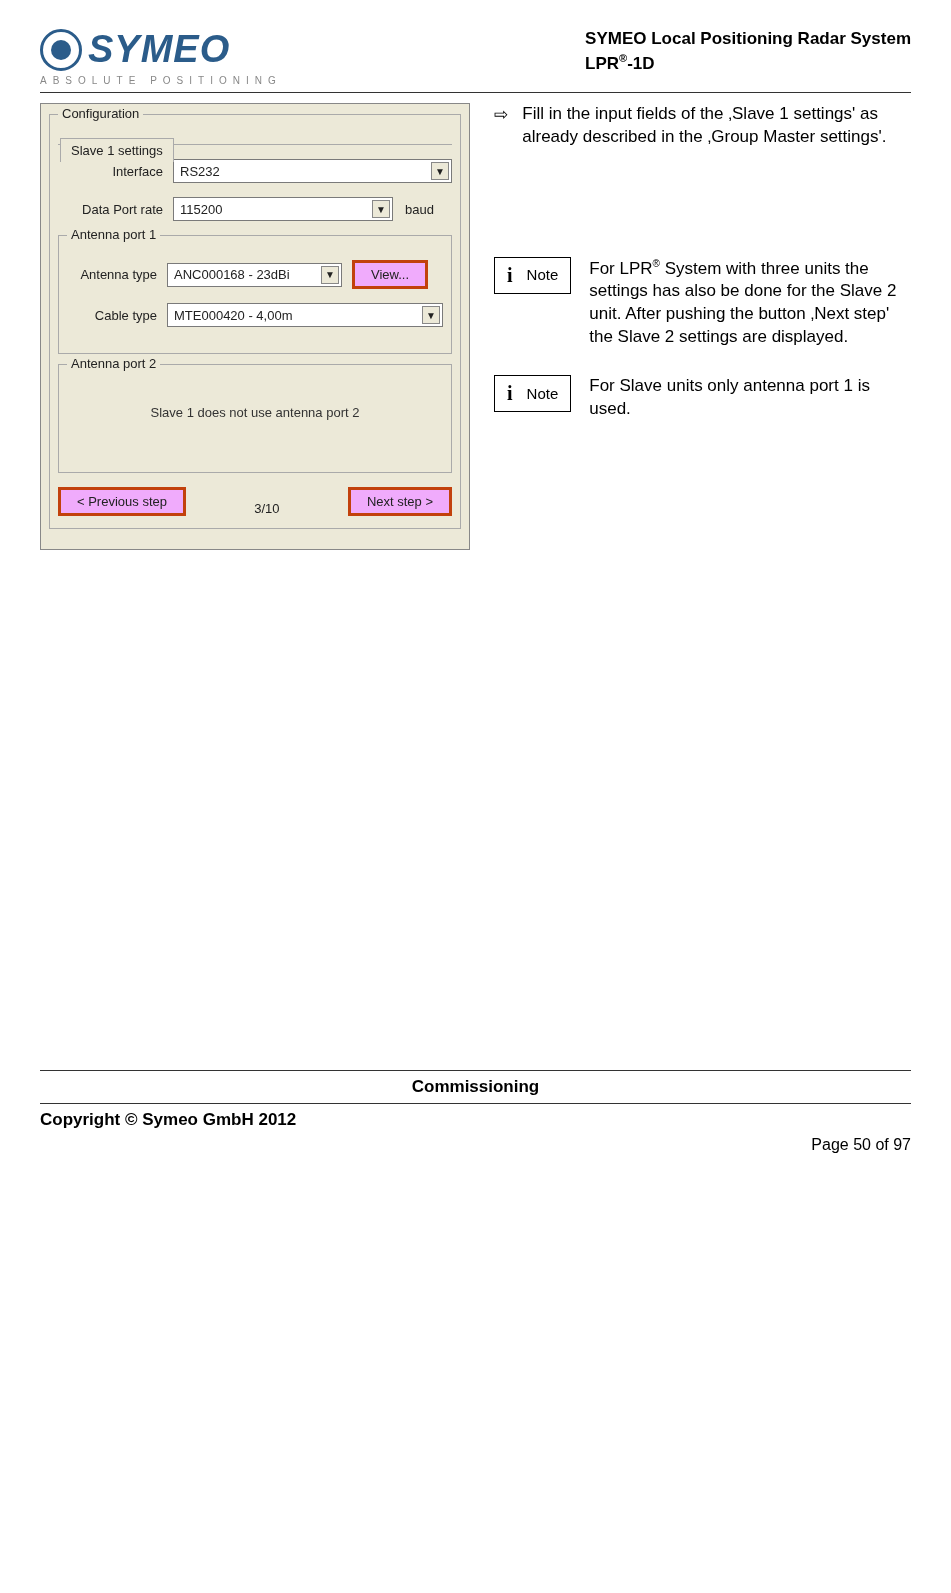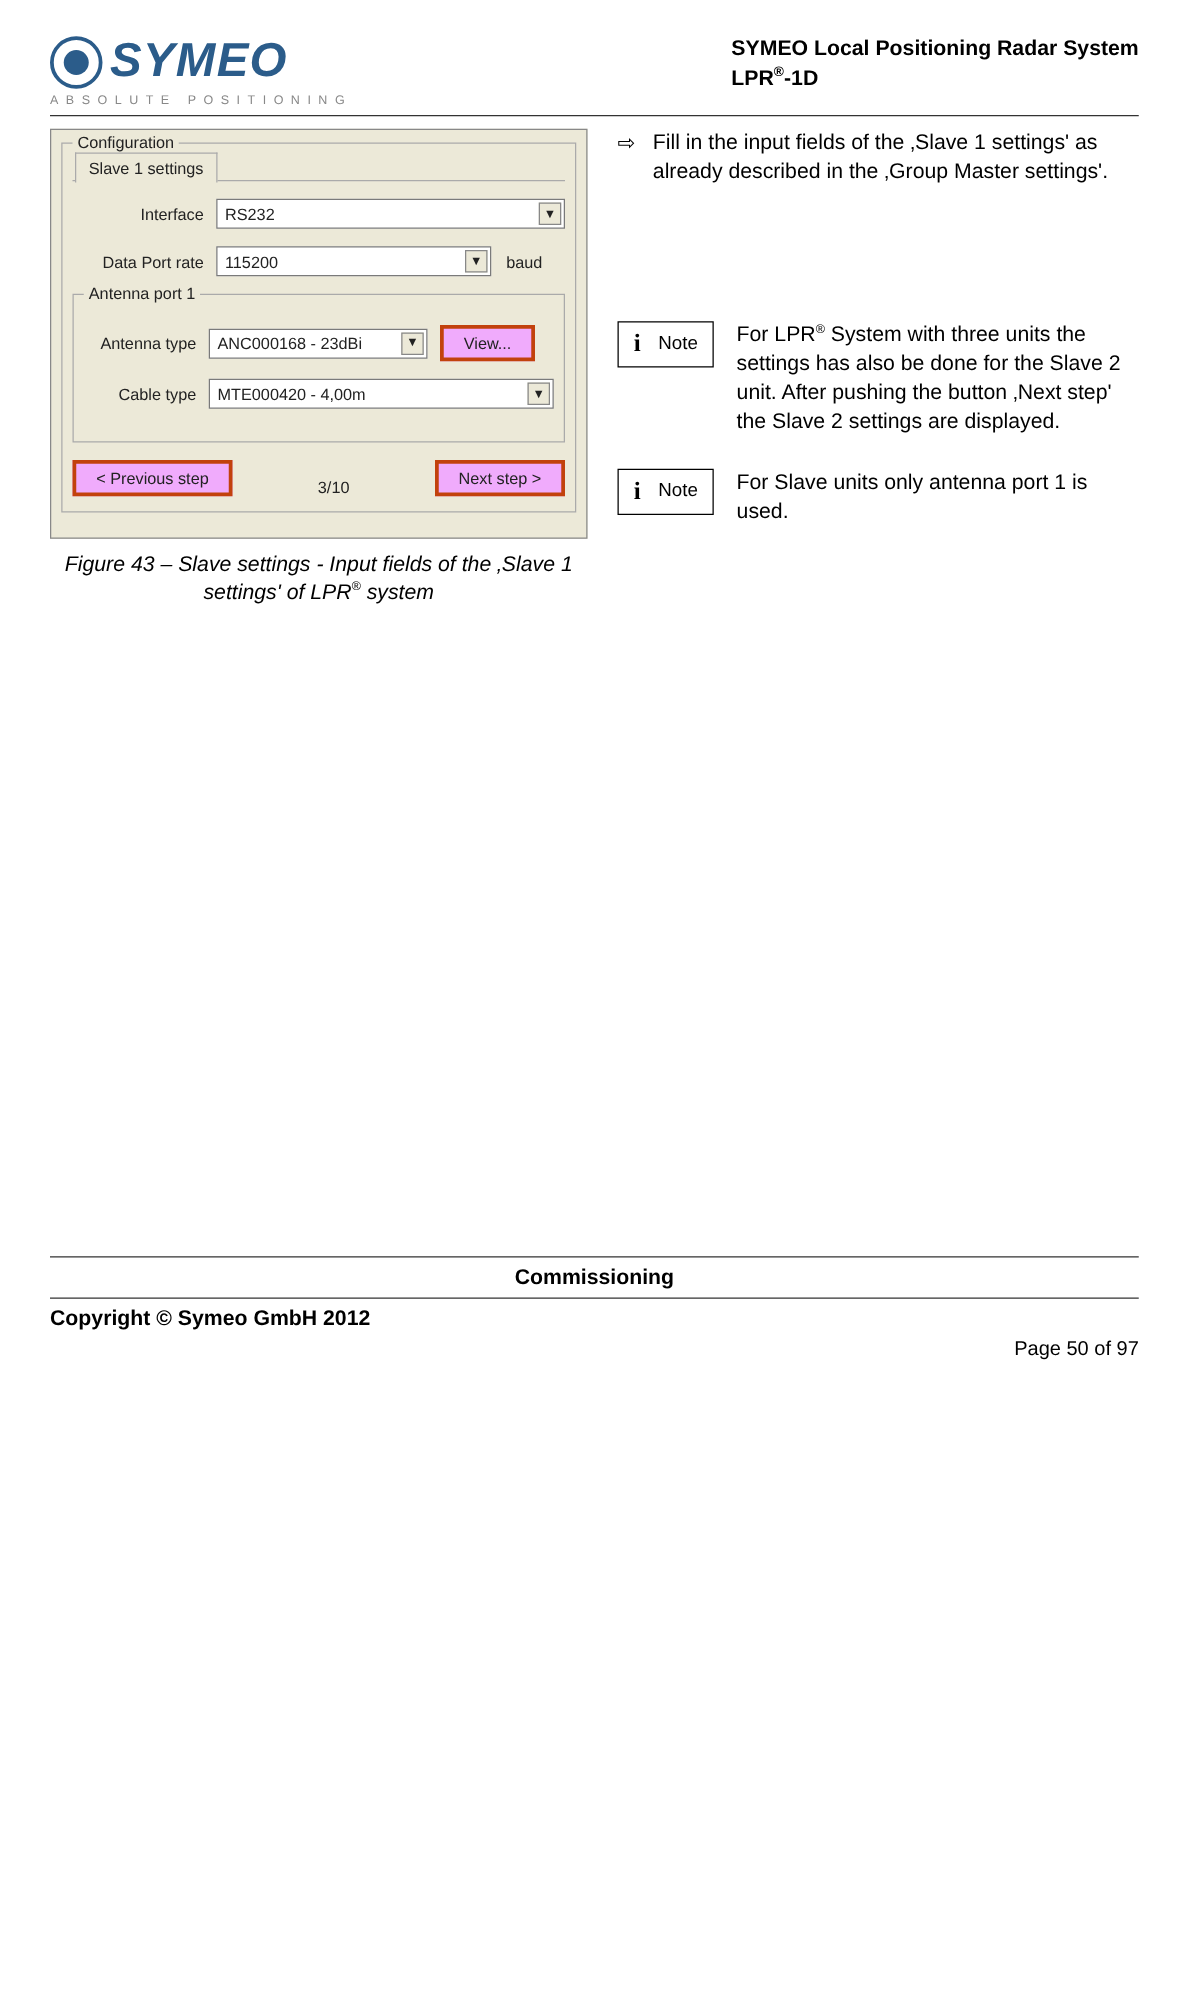--- a/index.html
+++ b/index.html
@@ -64,21 +64,21 @@
     border:1px solid #aaa;margin:4px 0 10px 0;padding:10px 8px 12px 8px;
     position:relative;
   }
   .grp-title{
     position:absolute;top:-9px;left:8px;background:#ece9d8;padding:0 4px;
     font-size:13px;
   }
   .tab{
     display:inline-block;border:1px solid #aaa;border-bottom:none;
     background:#ece9d8;padding:4px 10px;margin-bottom:-1px;margin-left:2px;
-    font-size:13px;position:relative;top:1px;
+    font-size:13px;position:relative;top:17px;
   }
   .tab-bar{height:1px;background:#aaa;margin-top:0;}
   .dlg-row{display:flex;align-items:center;margin:14px 0;}
   .dlg-lbl{width:115px;text-align:right;padding-right:10px;font-size:13px;}
   .select{
     flex:1;background:#fff;border:1px solid #7a7a7a;height:24px;
     display:flex;align-items:center;justify-content:space-between;
     padding:0 2px 0 6px;font-size:13px;
   }
   .select .arrow{
@@ -183,32 +183,33 @@
             </div>
             <div class="dlg-row">
               <div class="dlg-lbl" style="width:100px;">Cable type</div>
               <div class="select">
                 <span>MTE000420  -  4,00m</span>
                 <span class="arrow">▼</span>
               </div>
             </div>
           </div>
 
+          <div class="grp">
+            <span class="grp-title">Antenna port 2</span>
+            <div class="placeholder-text">Slave 1 does not use antenna port 2</div>
+          </div>
 
           <div class="row-btns">
             <div class="btn">&lt; Previous step</div>
             <div class="step-ind">3/10</div>
             <div class="btn">Next step &gt;</div>
           </div>
         </div>
       </div>
 
-      <div class="fig-caption">
-        <span>Figure 43 – Slave settings - Input fields of the ‚Slave 1 settings' of LPR</span><span class="reg">®</span><span> system</span>
-      </div>
     </div>
 
     <div class="right-col">
       <div class="instr">
         <div class="arrow-icon">⇨</div>
         <div>Fill in the input fields of the ‚Slave 1 settings' as already described in the ‚Group Master settings'.</div>
       </div>
 
       <div style="height:50px;"></div>
 

